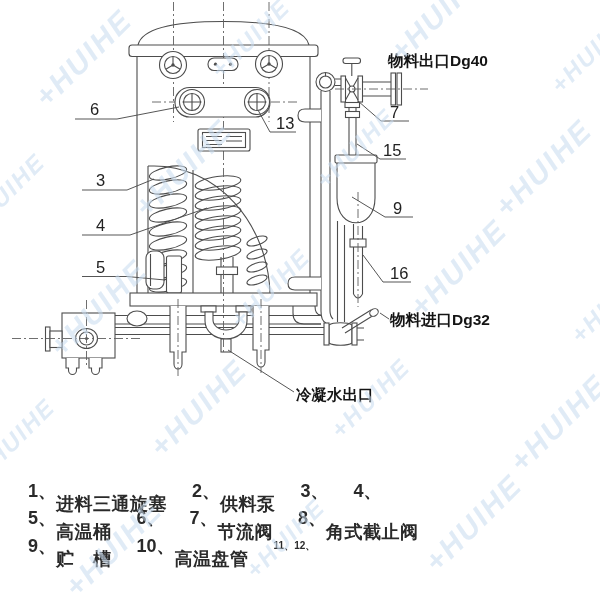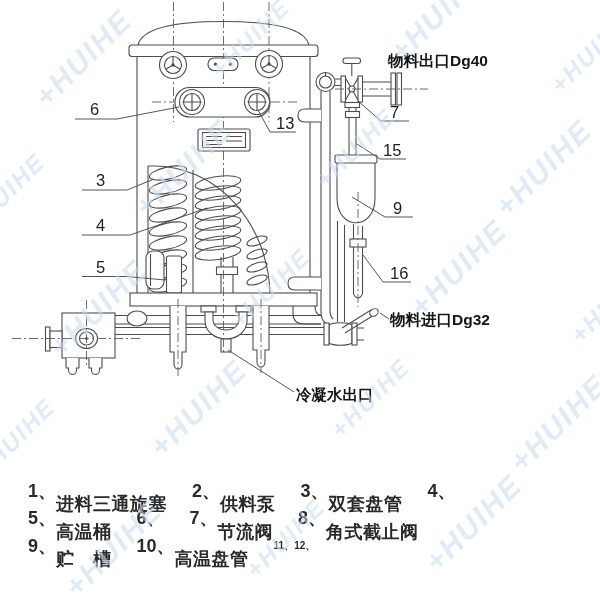--- a/index.html
+++ b/index.html
@@ -237,21 +237,20 @@
       <span class="litem">
           <span class="lnum">1、</span>
           <span class="lname">进料三通旋塞</span>
         </span>
       <span class="litem">
           <span class="lnum">2、</span>
           <span class="lname">供料泵</span>
         </span>
       <span class="litem">
           <span class="lnum">3、</span>
-          <span class="lname">双套盘管</span>
         </span>
       <span class="litem">
           <span class="lnum">4、</span>
         </span>
     </div>
     <div class="lrow">
       <span class="litem">
           <span class="lnum">5、</span>
           <span class="lname">高温桶</span>
         </span>

